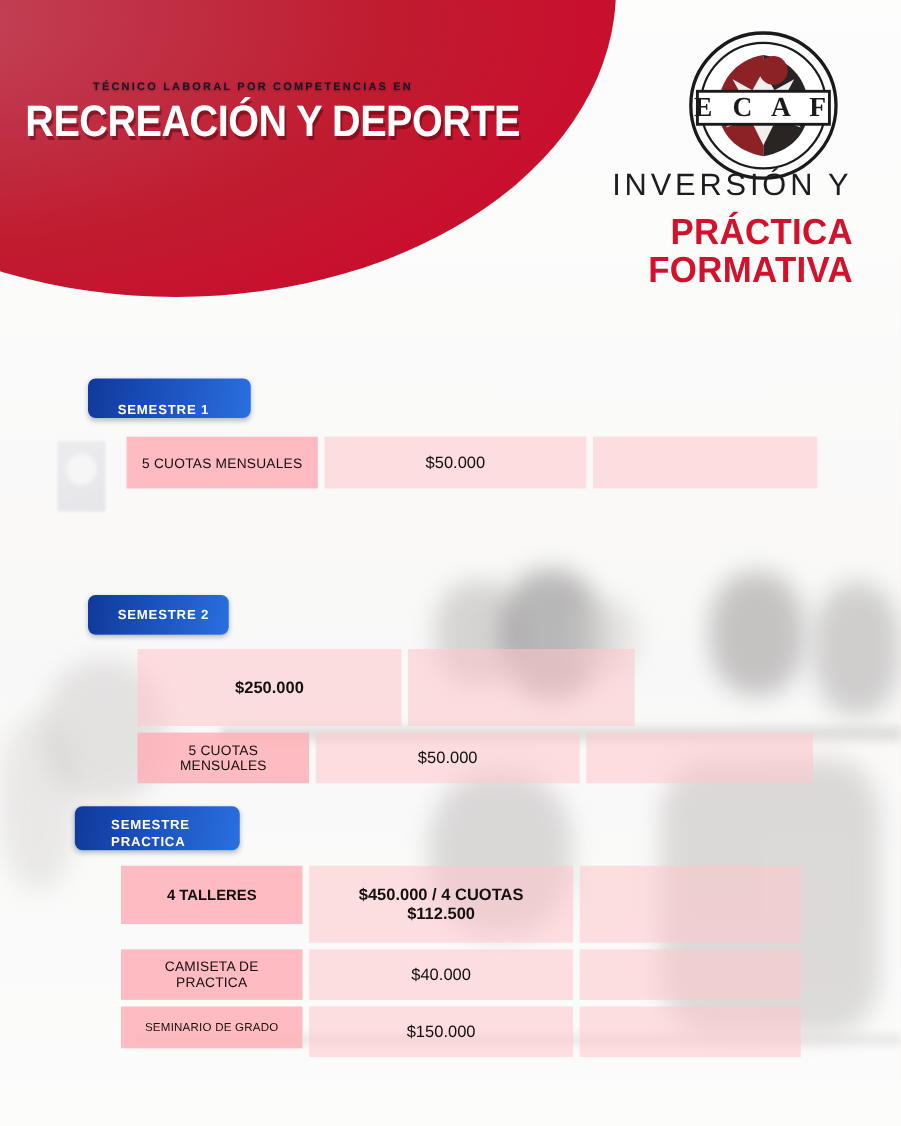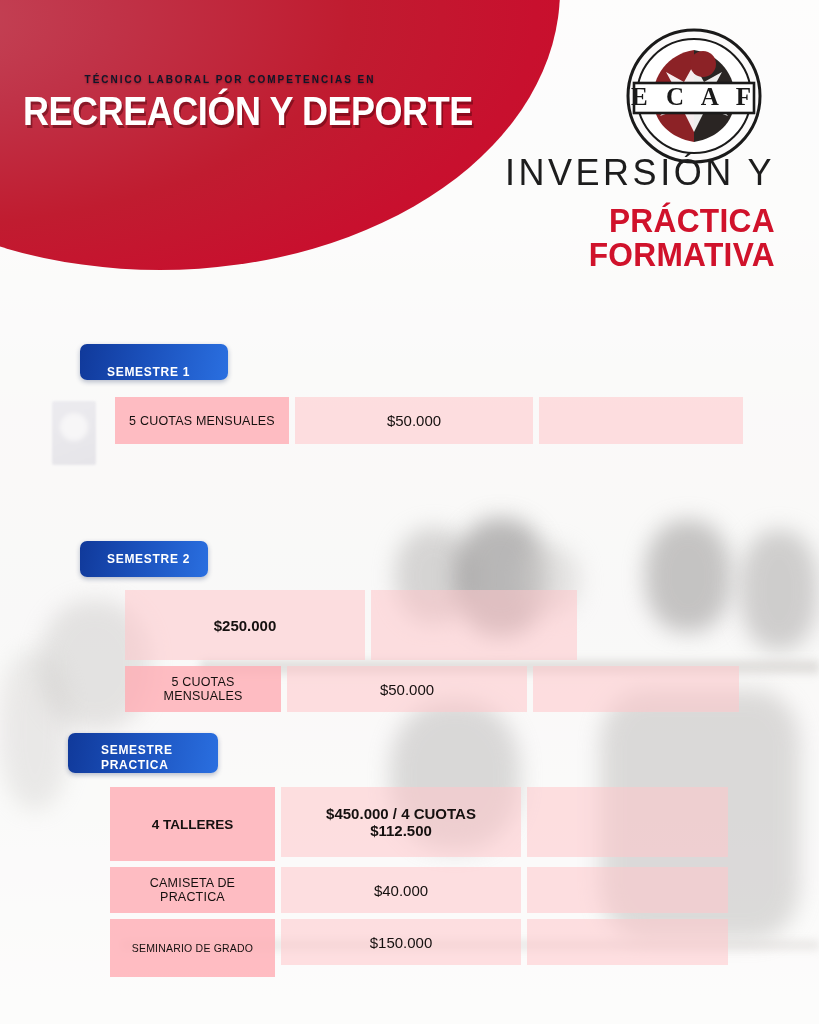--- a/index.html
+++ b/index.html
@@ -83,21 +83,21 @@
 
   
   .logo{
     position:absolute; left:618px; top:20px; width:152px; height:152px; z-index:4;
   }
 
   .title-block{
     position:absolute; right:44px; top:152px; z-index:4; text-align:right;
   }
   .t-inv{
-    font-size:36px; letter-spacing:3.5px; color:#1d1d1d; font-weight:400;
+    font-size:28px; letter-spacing:3.5px; color:#1d1d1d; font-weight:400;
     font-family:"Liberation Sans", sans-serif;
   }
   .t-pra{
     margin-top:10px; font-size:33px; line-height:1.02; color:#d0122b;
     font-weight:bold; letter-spacing:.3px; transform:scaleX(.96); transform-origin:right center;
   }
 
   
   .content{ position:absolute; inset:0; z-index:5; }
 
@@ -212,32 +212,32 @@
     </div>
   </div>
 
   <div class="badge" style="left:68px; top:733px; width:150px; height:40px; padding-left:33px; flex-direction:column; align-items:flex-start; justify-content:flex-end;">
     <span>SEMESTRE</span>
     <span>PRACTICA</span>
   </div>
 
   <div class="tbl" style="left:110px; top:787px;">
     <div class="row">
-      <div class="cell c-label mid" style="width:165px; height:74px;">4 TALLERES</div>
+      <div class="cell c-label mid" style="width:165px; height:53px;">4 TALLERES</div>
       <div class="cell c-val valb" style="width:240px; height:70px; flex-direction:column;">
         <span>$450.000 / 4 CUOTAS</span>
         <span>$112.500</span>
       </div>
       <div class="cell c-tot val" style="width:201px; height:70px;"></div>
     </div>
     <div class="row">
       <div class="cell c-label small" style="width:165px; height:46px;">CAMISETA DE PRACTICA</div>
       <div class="cell c-val val" style="width:240px; height:46px;">$40.000</div>
       <div class="cell c-tot val" style="width:201px; height:46px;"></div>
     </div>
     <div class="row">
-      <div class="cell c-label xsmall" style="width:165px; height:58px;">SEMINARIO DE GRADO</div>
+      <div class="cell c-label xsmall" style="width:165px; height:38px;">SEMINARIO DE GRADO</div>
       <div class="cell c-val val" style="width:240px; height:46px;">$150.000</div>
       <div class="cell c-tot val" style="width:201px; height:46px;"></div>
     </div>
   </div>
 
 </div>
 
 </body></html>

